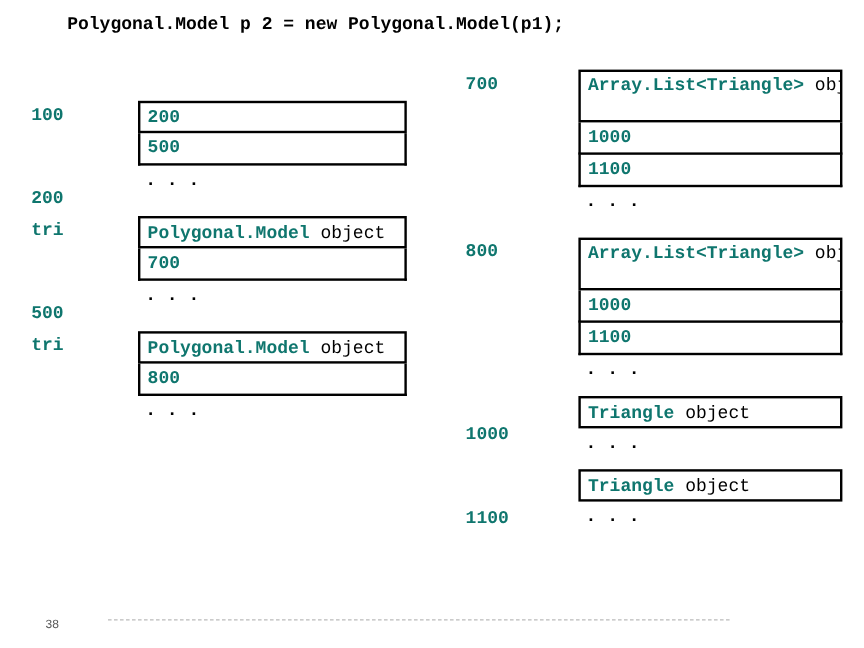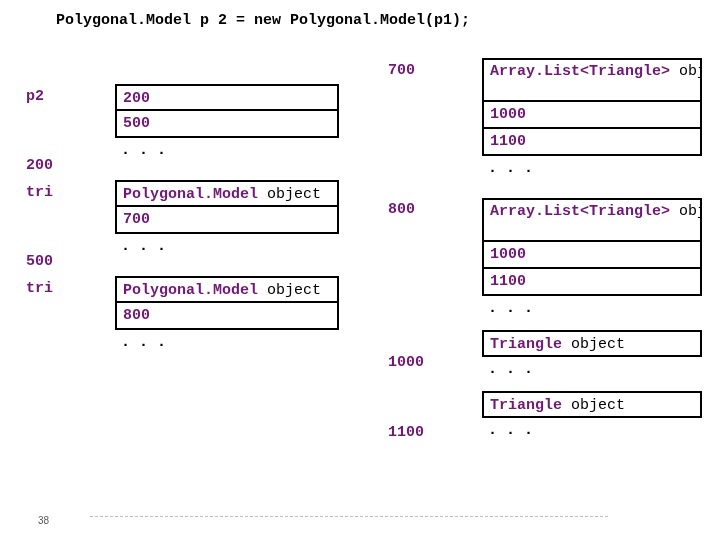--- a/index.html
+++ b/index.html
@@ -46,21 +46,21 @@
   }
   .bordered + .bordered {
     border-top: none;
   }
   .plain {
     border: none;
   }
   .spacer { height: 15px; }
 
   .red {
-    color: #701a75;
+    color: #0f766e;
   }
 
   .slide-num {
     position: absolute;
     left: 38px;
     bottom: 14px;
     font-family: Arial, sans-serif;
     font-size: 10px;
     color: #595959;
     font-weight: normal;
@@ -76,21 +76,21 @@
   .light { font-weight: normal; }
 </style>
 </head>
 <body>
 
 <div class="stage">
 
   <div class="code-line">Polygonal.Model p 2 = new Polygonal.Model(p1);</div>
 
   <div class="col labels-col" style="top:84px;">
-    <div class="cell plain red">p2</div>
+    <div class="cell plain red">100</div>
     <div class="cell plain" style="visibility:hidden;">. . .</div>
     <div class="spacer"></div>
     <div class="cell plain red">200</div>
     <div class="cell plain red">tri</div>
     <div class="cell plain" style="visibility:hidden;">. . .</div>
     <div class="spacer"></div>
     <div class="cell plain red">500</div>
     <div class="cell plain red">tri</div>
     <div class="cell plain" style="visibility:hidden;">. . .</div>
   </div>

